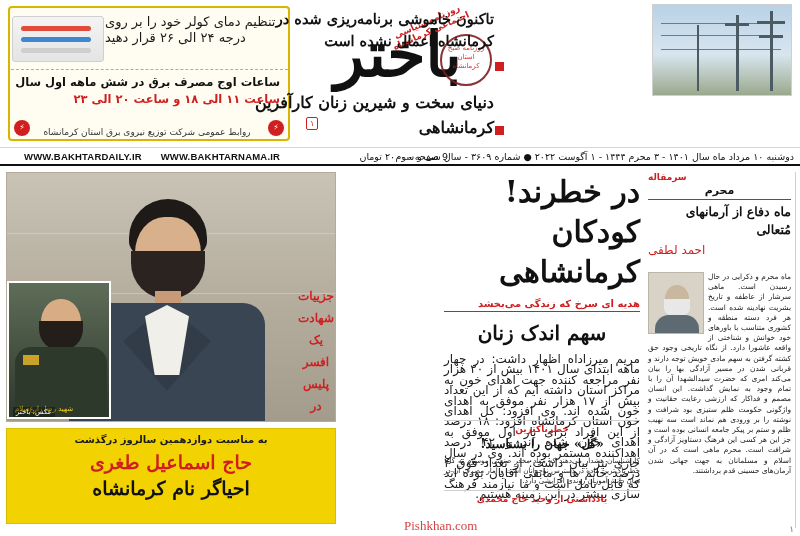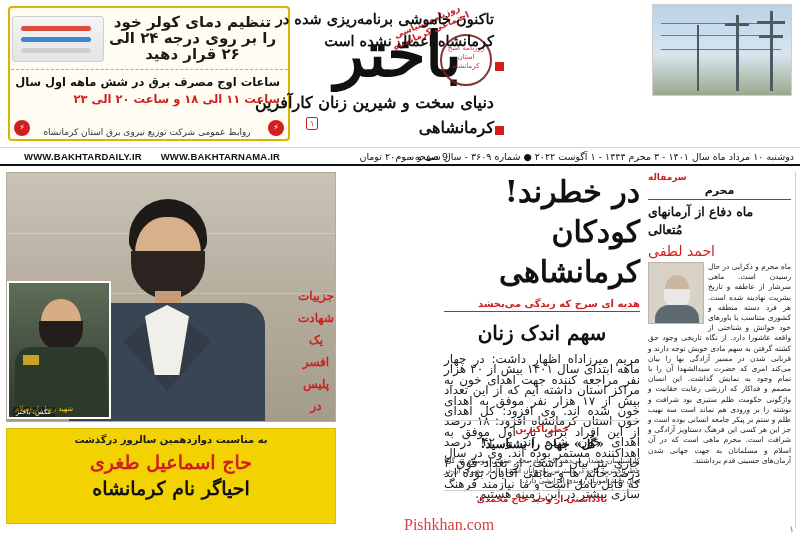--- a/index.html
+++ b/index.html
@@ -39,25 +39,25 @@
   .promo-top {
     position: absolute;
     top: 0; right: 0;
     width: 282px; height: 62px;
     border-bottom: 1px dashed #d9b400;
   }
   .promo-top-text {
     position: absolute;
     top: 6px; right: 8px;
     width: 175px;
-    text-align: center;
-    font-size: 15px;
+    text-align: left;
+    font-size: 13px;
     line-height: 16px;
     color: #1a1a1a;
-    font-weight: bold;
+    font-weight: normal;
   }
   .promo-thermo {
     position: absolute;
     top: 8px; left: 6px;
     width: 92px; height: 46px;
     background: linear-gradient(180deg, #f4f4f4, #e4e4e4);
     border: 1px solid #cfcfcf;
     border-radius: 3px;
   }
   .promo-thermo .bar {
@@ -253,33 +253,33 @@
   .col-label {
     text-align: center;
     font-size: 11px;
     font-weight: bold;
     color: #111;
     border-bottom: 1px solid #cf1f20;
     padding-bottom: 2px;
     margin-bottom: 3px;
   }
   .col-title {
-    text-align: left;
+    text-align: right;
     font-size: 12.5px;
     font-weight: bold;
     color: #111;
     line-height: 18px;
     margin-bottom: 4px;
     font-family: "DejaVu Serif","Liberation Serif",serif;
   }
   .col-author {
     text-align: left;
-    font-size: 14px;
-    color: #cf1f20;
-    margin-bottom: 3px;
+    font-size: 12px;
+    color: #cf1f20;
+    margin-bottom: 15px;
   }
   .col-portrait {
     float: left;
     width: 56px; height: 62px;
     margin: 0 4px 3px 0;
     background: #d9d2c6;
     border: 1px solid #bdb5a8;
     position: relative;
     overflow: hidden;
   }
@@ -521,21 +521,21 @@
     font-size: 19px;
     font-weight: bold;
     color: #111;
     line-height: 26px;
   }
 
   .watermark {
     position: absolute;
     left: 404px; bottom: 2px;
     font-family: "Liberation Serif", serif;
-    font-size: 16px;
+    font-size: 13px;
     color: #cf1f20;
     opacity: .85;
   }
 
   .page-num {
     position: absolute;
     right: 6px; bottom: 2px;
     font-size: 9px;
     color: #777;
   }

